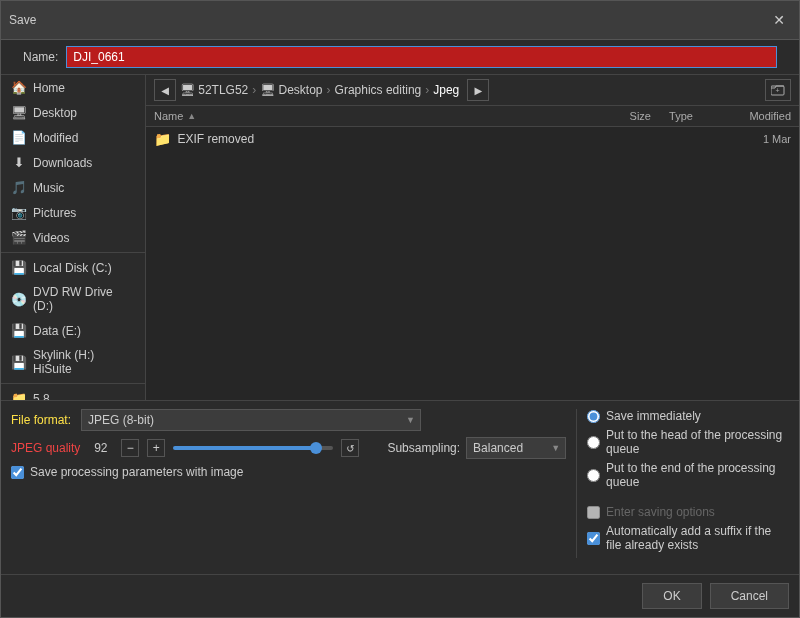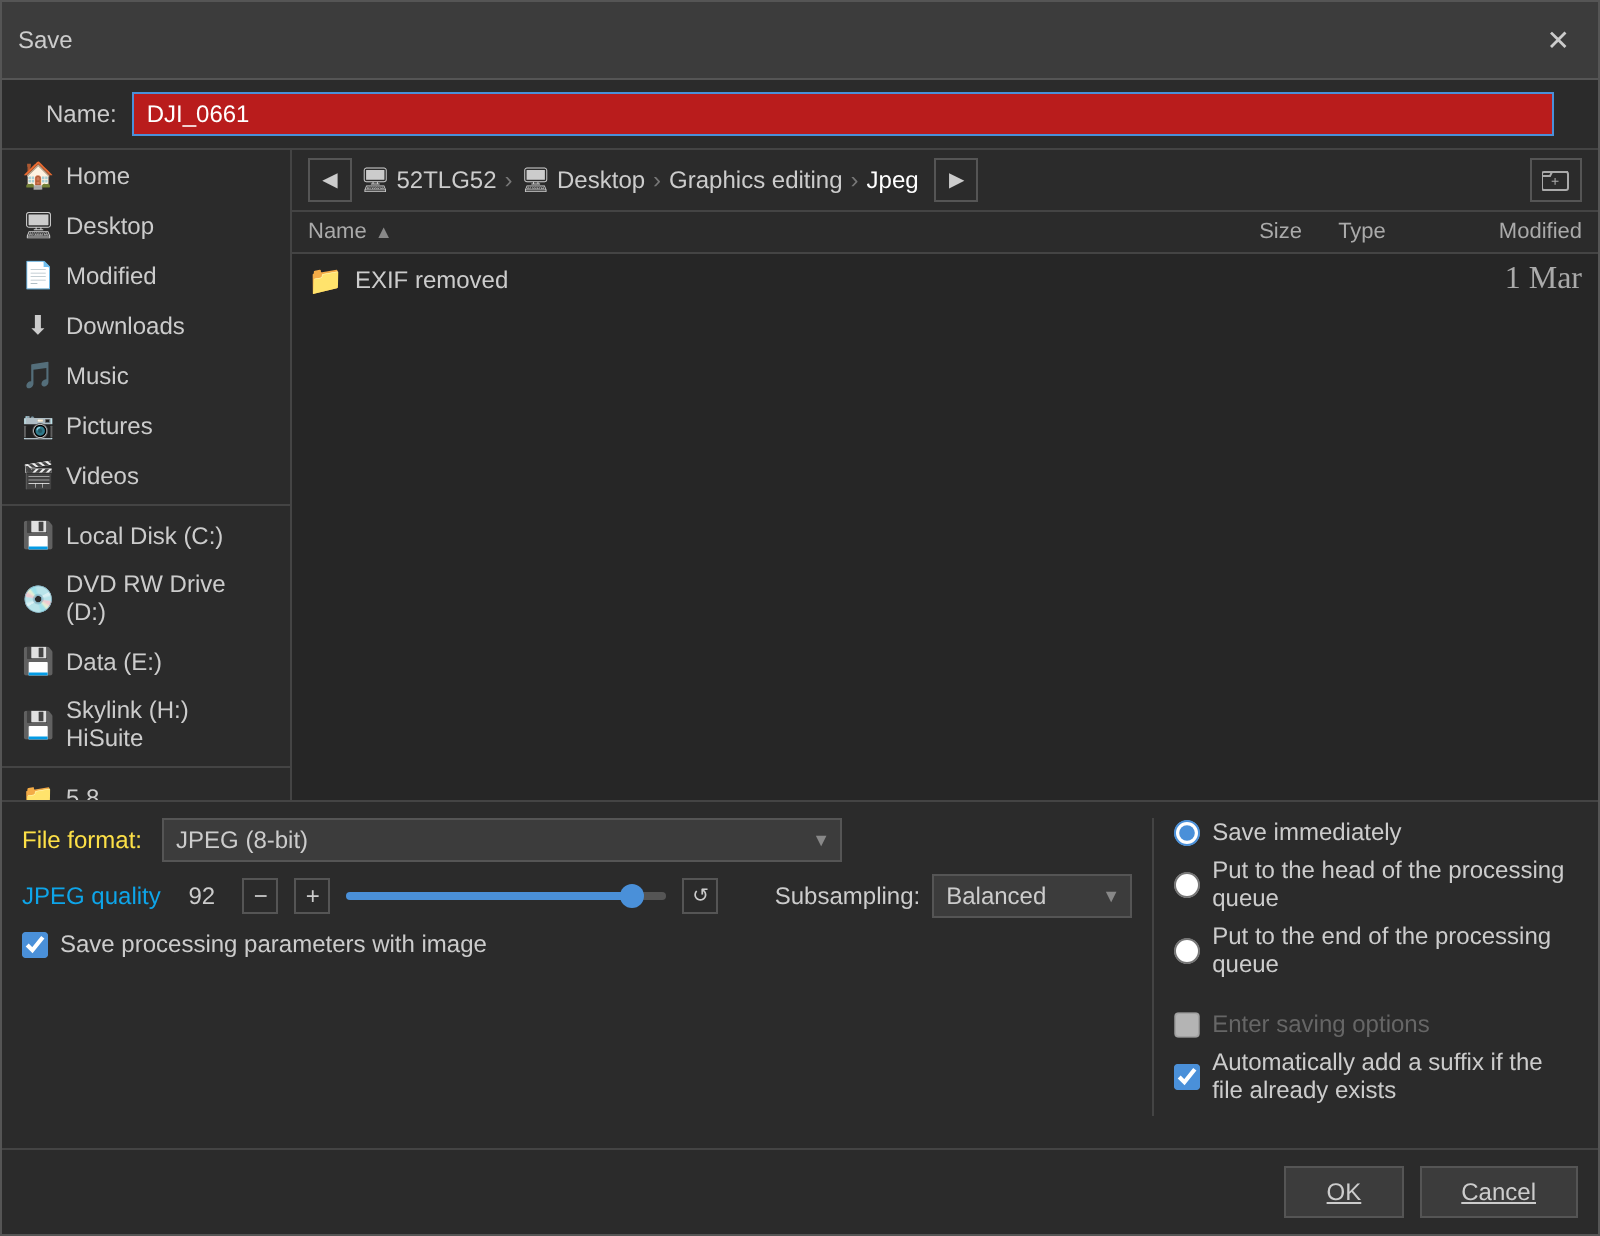--- a/index.html
+++ b/index.html
@@ -174,21 +174,21 @@
       display: flex;
       align-items: center;
       padding: 4px 8px;
       cursor: pointer;
       gap: 6px;
     }
     .file-icon { font-size: 14px; color: #888; flex-shrink: 0; }
     .file-name { flex: 1; font-size: 12px; color: #ccc; }
     .file-size { width: 60px; font-size: 12px; color: #aaa; text-align: right; }
     .file-type { width: 60px; font-size: 12px; color: #aaa; text-align: center; }
-    .file-modified { width: 80px; font-size: 16px; color: #aaa; text-align: right; font-family: Liberation Serif, serif; }
+    .file-modified { width: 80px; font-size: 11px; color: #aaa; text-align: right; }
     .bottom-panel {
       background: #2b2b2b;
       border-top: 1px solid #444;
       padding: 8px 10px;
     }
     .bottom-top-row {
       display: flex;
       align-items: center;
       gap: 10px;
       margin-bottom: 6px;
@@ -238,21 +238,21 @@
       cursor: pointer;
     }
     .bottom-mid-row {
       display: flex;
       align-items: center;
       gap: 8px;
       margin-bottom: 6px;
     }
     .quality-label {
       font-size: 12px;
-      color: #0ea5e9;
+      color: #ef4444;
       white-space: nowrap;
     }
     .quality-slider {
       width: 160px;
       accent-color: #4a90d9;
       cursor: pointer;
     }
     .quality-value {
       font-size: 12px;
       color: #ccc;
@@ -335,21 +335,20 @@
       font-size: 12px;
       color: #666;
     }
     .action-buttons {
       display: flex;
       justify-content: flex-end;
       gap: 8px;
       padding: 8px 10px;
       background: #2b2b2b;
       border-top: 1px solid #444;
-      text-decoration: underline;
     }
     .btn-ok, .btn-cancel {
       padding: 5px 20px;
       font-size: 12px;
       cursor: pointer;
       border: 1px solid #555;
     }
     .btn-ok {
       background: #3c3c3c;
       color: #ccc;

